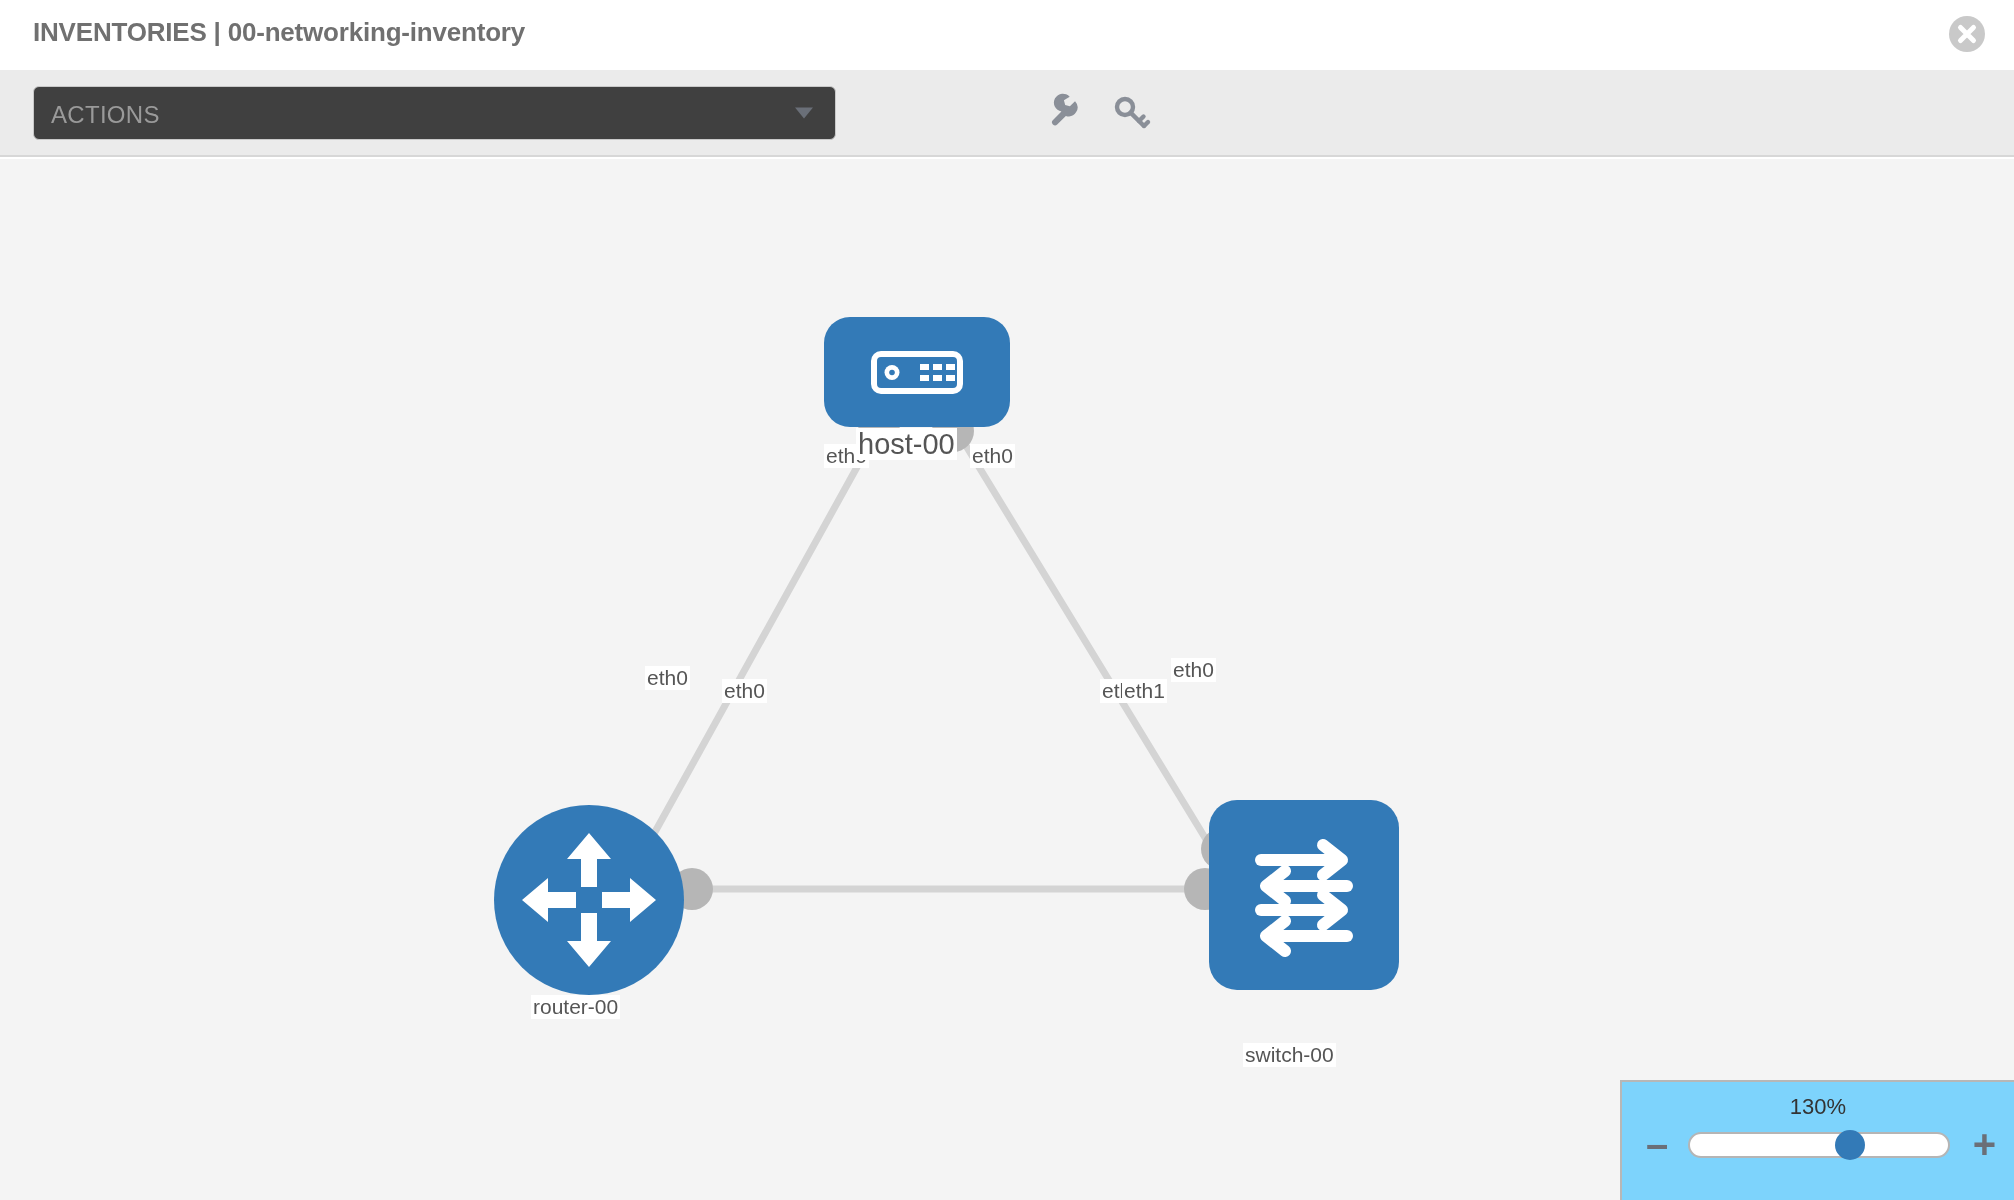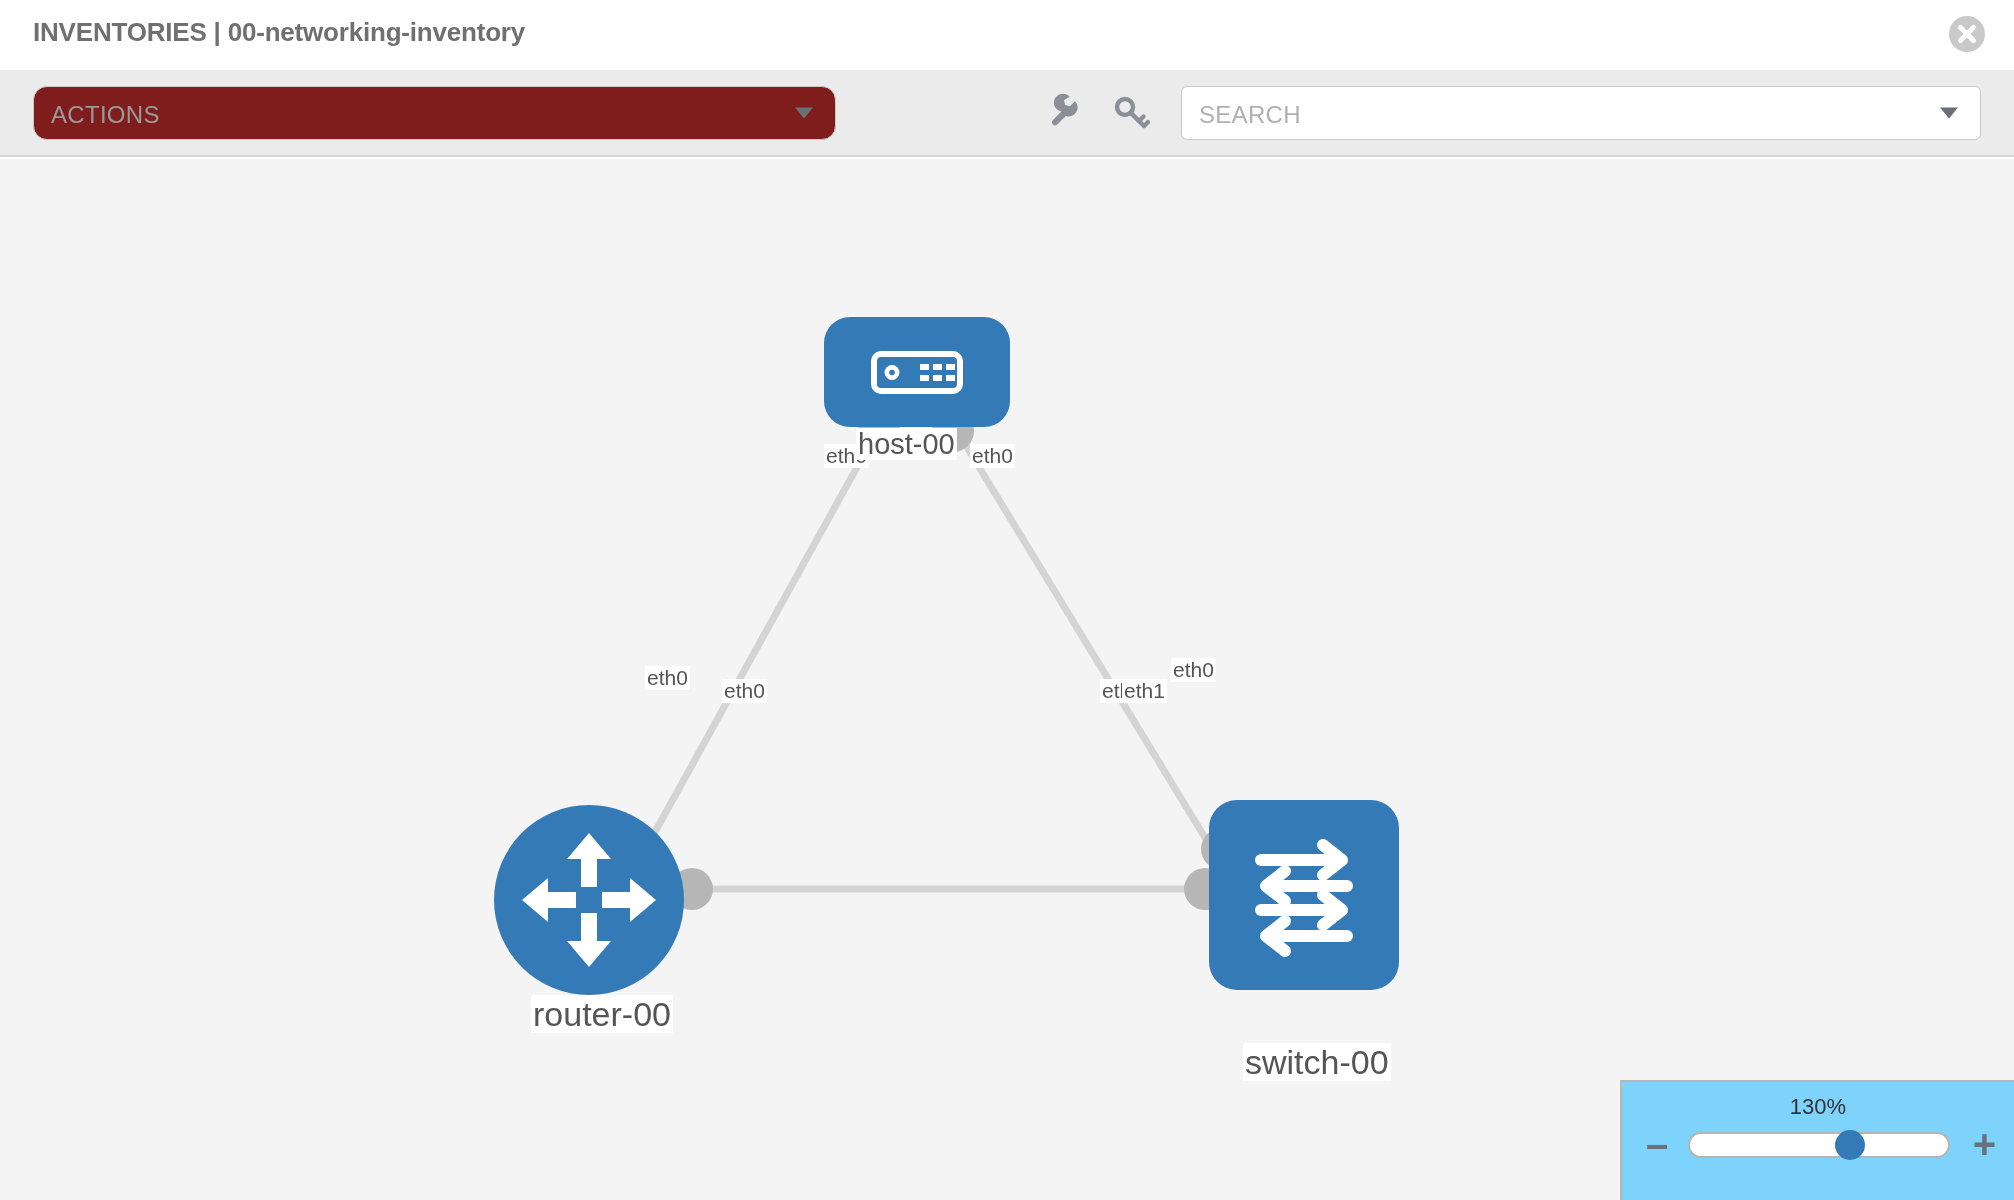--- a/index.html
+++ b/index.html
@@ -29,23 +29,23 @@
 
   
   .toolbar {
     position: absolute; left: 0; top: 70px; width: 2014px; height: 87px;
     background: #ebebeb;
     border-bottom: 2px solid #d7d7d7;
   }
   .actions-select {
     position: absolute; left: 33px; top: 16px;
     width: 803px; height: 54px;
-    background: #7f1d1d;
+    background: #404040;
     border: 1px solid #c9c9c9;
-    border-radius: 14px;
+    border-radius: 6px;
     cursor: pointer;
     text-align: center;
   }
   .actions-select .label {
     position: absolute; left: 17px; top: 14px;
     font-size: 24px; color: #9a9a9a; letter-spacing: 0.3px;
   }
   .caret {
     position: absolute; right: 22px; top: 50%;
     transform: translateY(-50%);
@@ -93,21 +93,21 @@
     background: #337ab7; border-radius: 50%;
   }
   .node-switch {
     left: 1209px; top: 641px; width: 190px; height: 190px;
     background: #337ab7; border-radius: 28px;
   }
   .node svg { position: absolute; left: 0; top: 0; }
 
   .node-label {
     position: absolute;
-    font-size: 34px; color: #555555;
+    font-size: 21px; color: #555555;
     background: #ffffff;
     white-space: nowrap;
     padding: 0 2px;
     line-height: 1.12;
   }
   .lbl-host   { left: 856px; top: 269px; font-size: 29px; }
   .lbl-router { left: 531px; top: 836px; }
   .lbl-switch { left: 1243px; top: 884px; }
 
   .iface-label {
@@ -190,24 +190,20 @@
       <svg width="42" height="42" viewBox="0 0 42 42" aria-hidden="true">
         <g fill="none" stroke="#8a8f98" stroke-width="4.4" stroke-linecap="round">
           <circle cx="15" cy="15" r="8"></circle>
           <path d="M20.6 20.6 L34 34"></path>
           <path d="M29 29 L33.5 24.5"></path>
           <path d="M34 34 L38 30"></path>
         </g>
       </svg>
     </div>
 
-    <div class="search-select">
-      <span class="label">SEARCH</span>
-      <span class="caret"></span>
-    </div>
   </div>
 
   <div class="canvas">
 
     <svg class="topology-svg" width="2014" height="1041" aria-hidden="true">
       <g stroke="#d4d4d4" stroke-width="7" fill="none" stroke-linecap="round">
 
         <line x1="877" y1="272" x2="640" y2="700"></line>
 
         <line x1="957" y1="272" x2="1218" y2="700"></line>

